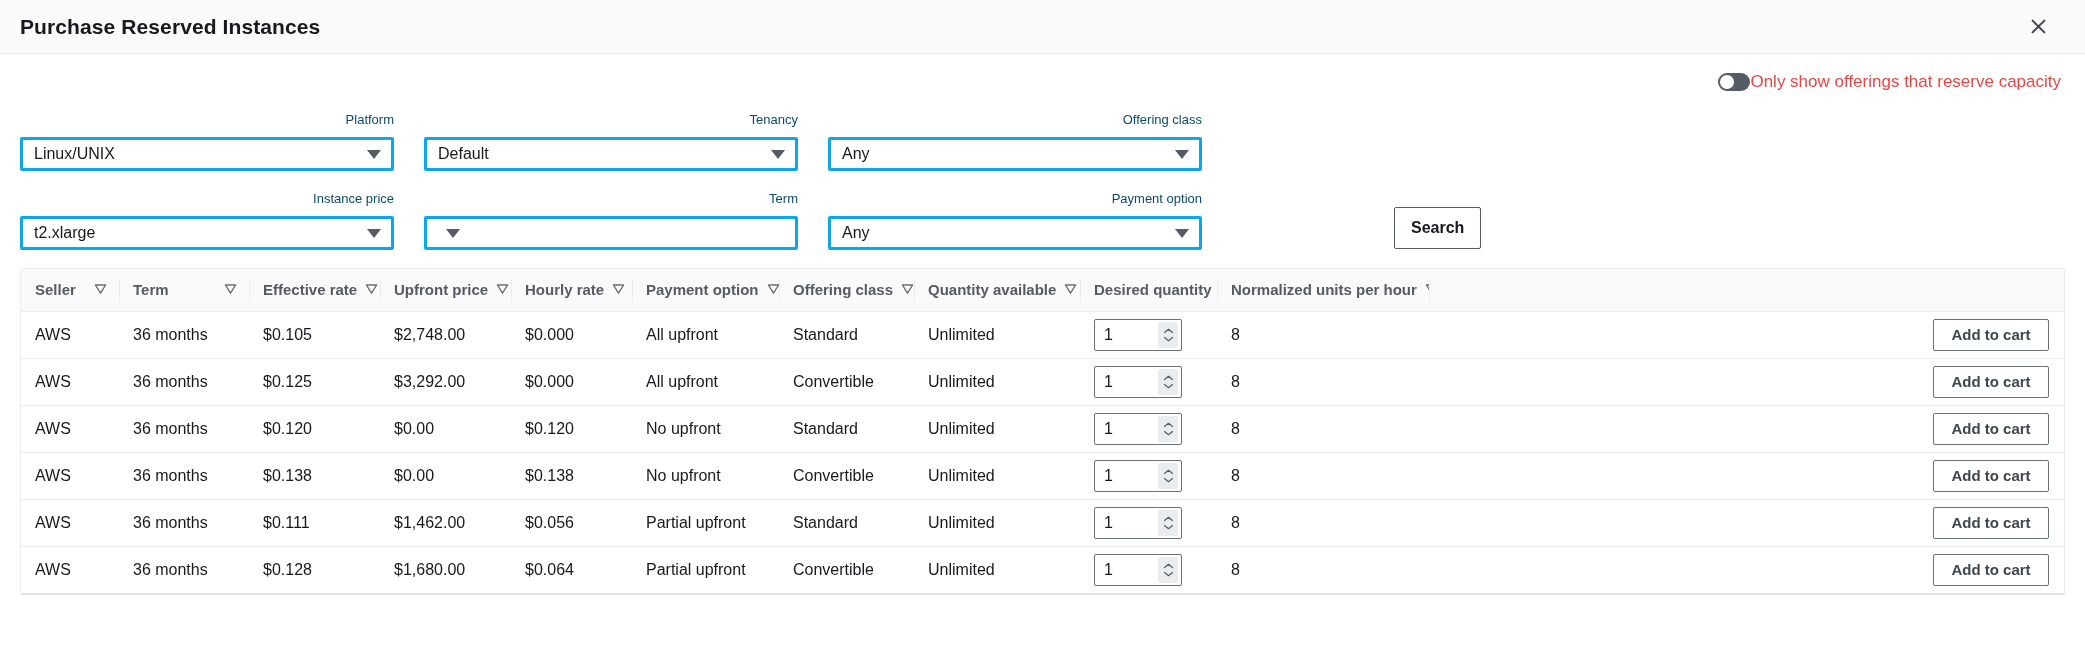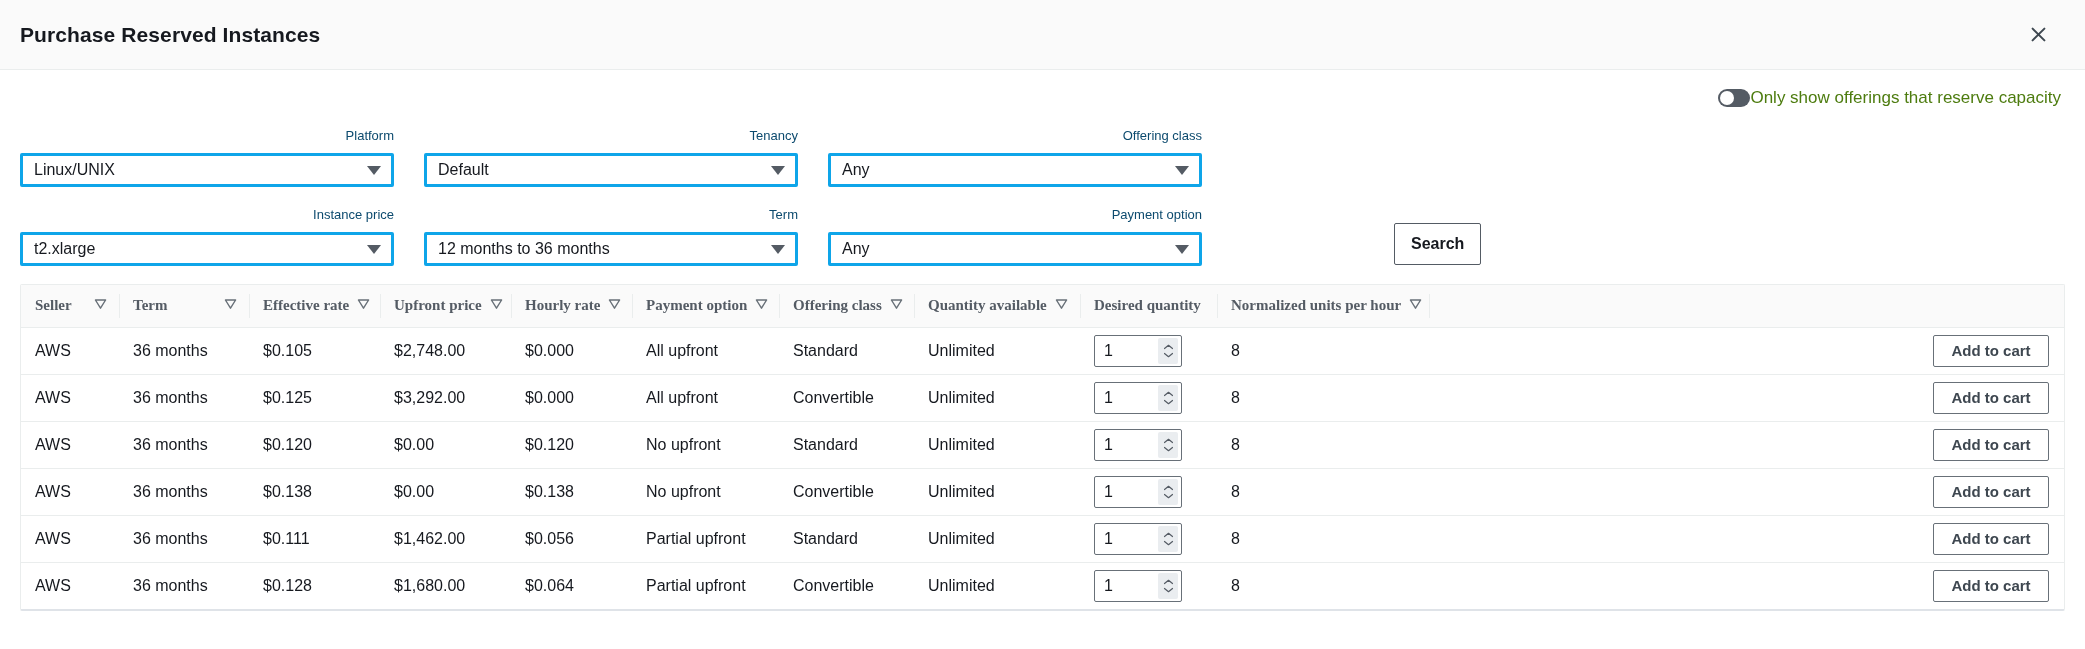--- a/index.html
+++ b/index.html
@@ -11,21 +11,21 @@
     width: 2085px;
     height: 649px;
     font-family: "Liberation Sans", sans-serif;
     color: #16191f;
     overflow: hidden;
     position: relative;
   }
 
   
   .modal-header {
-    height: 70px;
+    height: 54px;
     background: #fafafa;
     border-bottom: 1px solid #eaeded;
     display: flex;
     align-items: center;
     padding: 0 24px 0 20px;
     box-sizing: border-box;
   }
   .modal-title {
     font-size: 21px;
     font-weight: bold;
@@ -75,21 +75,21 @@
     position: absolute;
     top: 2px;
     left: 2px;
     width: 14px;
     height: 14px;
     border-radius: 50%;
     background: #ffffff;
   }
   .toggle-label {
     font-size: 17px;
-    color: #4d7c0f;
+    color: #ef4444;
   }
 
   
   .filters {
     position: relative;
   }
   .filter-row {
     display: flex;
     gap: 0;
     margin-bottom: 18px;
@@ -188,21 +188,20 @@
     top: 9px;
     bottom: 9px;
     width: 1px;
     background: #eaeded;
   }
   .th-inner {
     display: flex;
     align-items: center;
     justify-content: space-between;
     gap: 8px;
-    font-family: Liberation Serif, serif;
   }
   .sort-icon {
     flex: none;
     display: inline-block;
   }
   tbody td {
     height: 47px;
     font-size: 16px;
     color: #16191f;
     padding: 0 12px 0 14px;
@@ -331,21 +330,20 @@
         <label class="field-label">Instance price</label>
         <div class="select">
           <span class="select-value">t2.xlarge</span>
           <span class="caret"></span>
         </div>
       </div>
 
       <div class="field">
         <label class="field-label">Term</label>
         <div class="select">
-          <span class="select-value">12 months to 36 months</span>
           <span class="caret"></span>
         </div>
       </div>
 
       <div class="field">
         <label class="field-label">Payment option</label>
         <div class="select">
           <span class="select-value">Any</span>
           <span class="caret"></span>
         </div>

